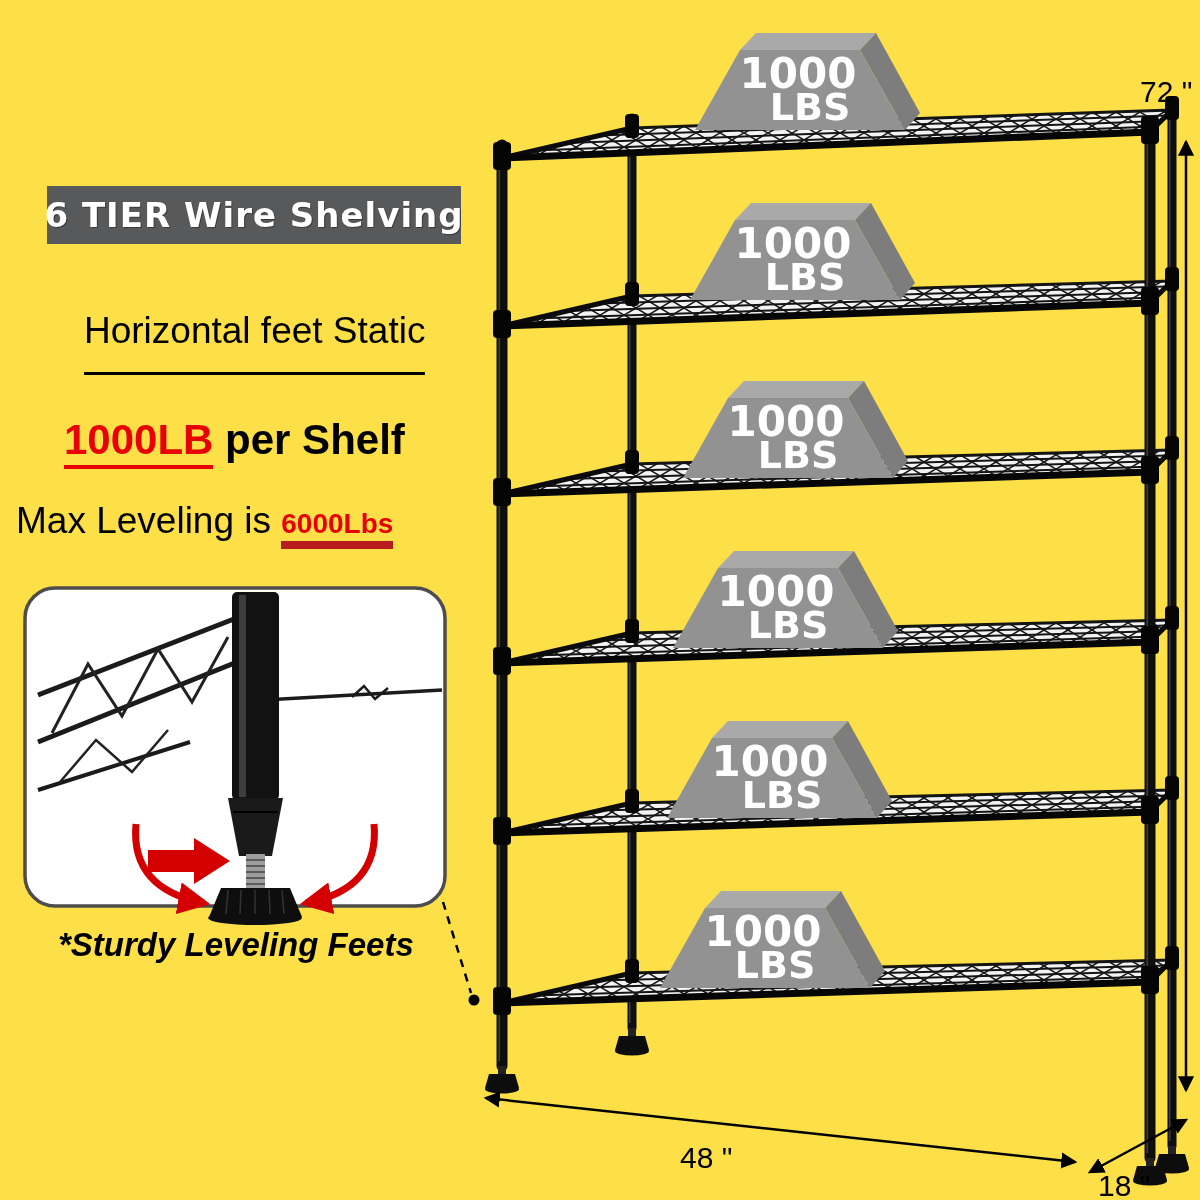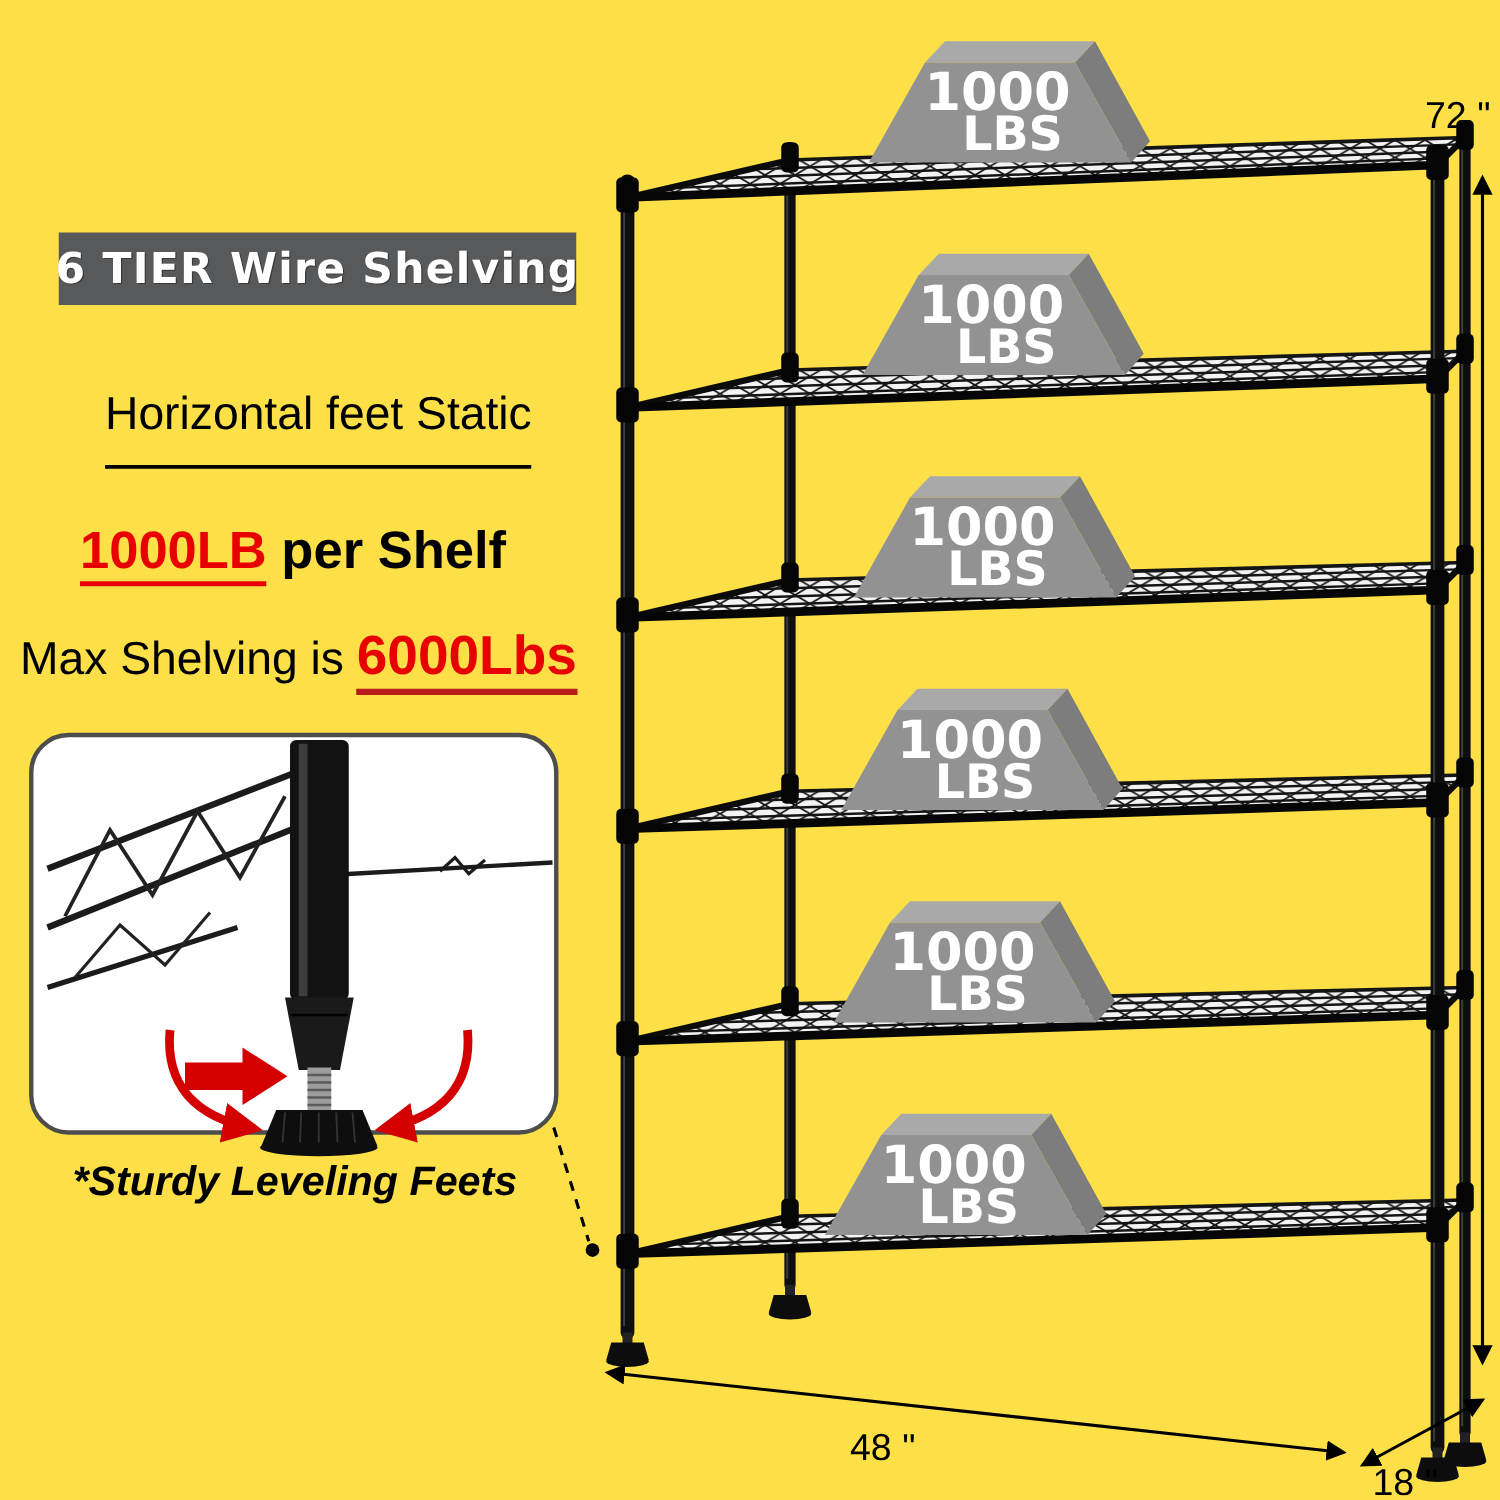--- a/index.html
+++ b/index.html
@@ -19,21 +19,21 @@
     text-shadow:1px 1px 0 #3a3a3a;
     margin-left:12px;
   }
   .feet-static{
     left:84px;top:282px;font-size:37px;color:#000;
     border-bottom:3px solid #000;padding-bottom:20px;margin-top:28px;
   }
   .per-shelf{left:64px;top:392px;font-size:42px;font-weight:bold;color:#000;margin-top:24px;}
   .per-shelf .hl{color:#e80000;border-bottom:4px solid #e80000;padding-bottom:2px;}
   .capacity{left:16px;top:500px;font-size:37px;color:#000;}
-  .capacity .hl{color:#e80000;font-weight:bold;font-size:44px;border-bottom:5px solid #b91c1c;padding-bottom:2px;}
+  .capacity .hl{color:#e80000;font-weight:bold;font-size:28px;border-bottom:8px solid #b91c1c;padding-bottom:2px;}
   .leveling-note{left:58px;top:926px;font-size:33px;font-style:italic;color:#000;font-weight:bold;}
   
   .wt{font-family:"DejaVu Sans",sans-serif;font-weight:bold;font-size:42px;fill:#ffffff;}
   .wt2{font-family:"DejaVu Sans",sans-serif;font-weight:bold;font-size:38px;fill:#ffffff;}
   .dim-label{font-family:"Liberation Sans","DejaVu Sans",sans-serif;font-size:30px;fill:#000;}
 </style>
 </head>
 <body>
 
 <div id="canvas">
@@ -274,18 +274,18 @@
 
   <div class="overlay badge">6 TIER Wire Shelving</div>
 
   <div class="overlay feet-static">Horizontal feet Static</div>
 
   <div class="overlay per-shelf">
     <span class="hl">1000LB</span><span> per Shelf</span>
   </div>
 
   <div class="overlay capacity">
-    <span>Max Shelving is </span><span class="hl">6000Lbs</span>
+    <span>Max Leveling is </span><span class="hl">6000Lbs</span>
   </div>
 
   <div class="overlay leveling-note">*Sturdy Leveling Feets</div>
 
 </div>
 
 </body></html>

